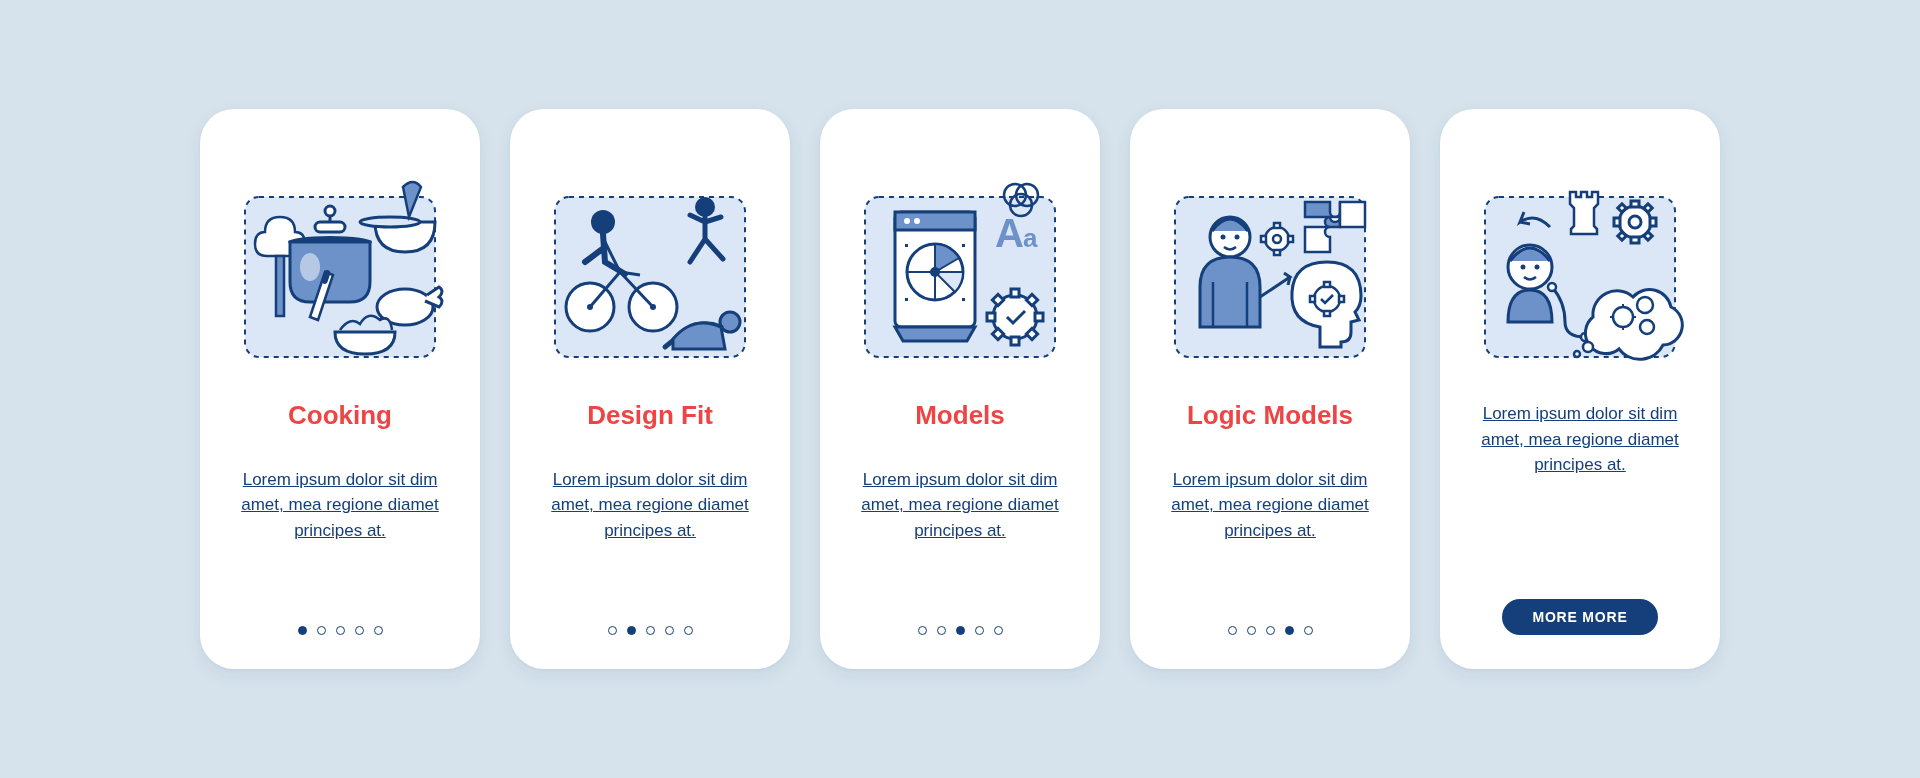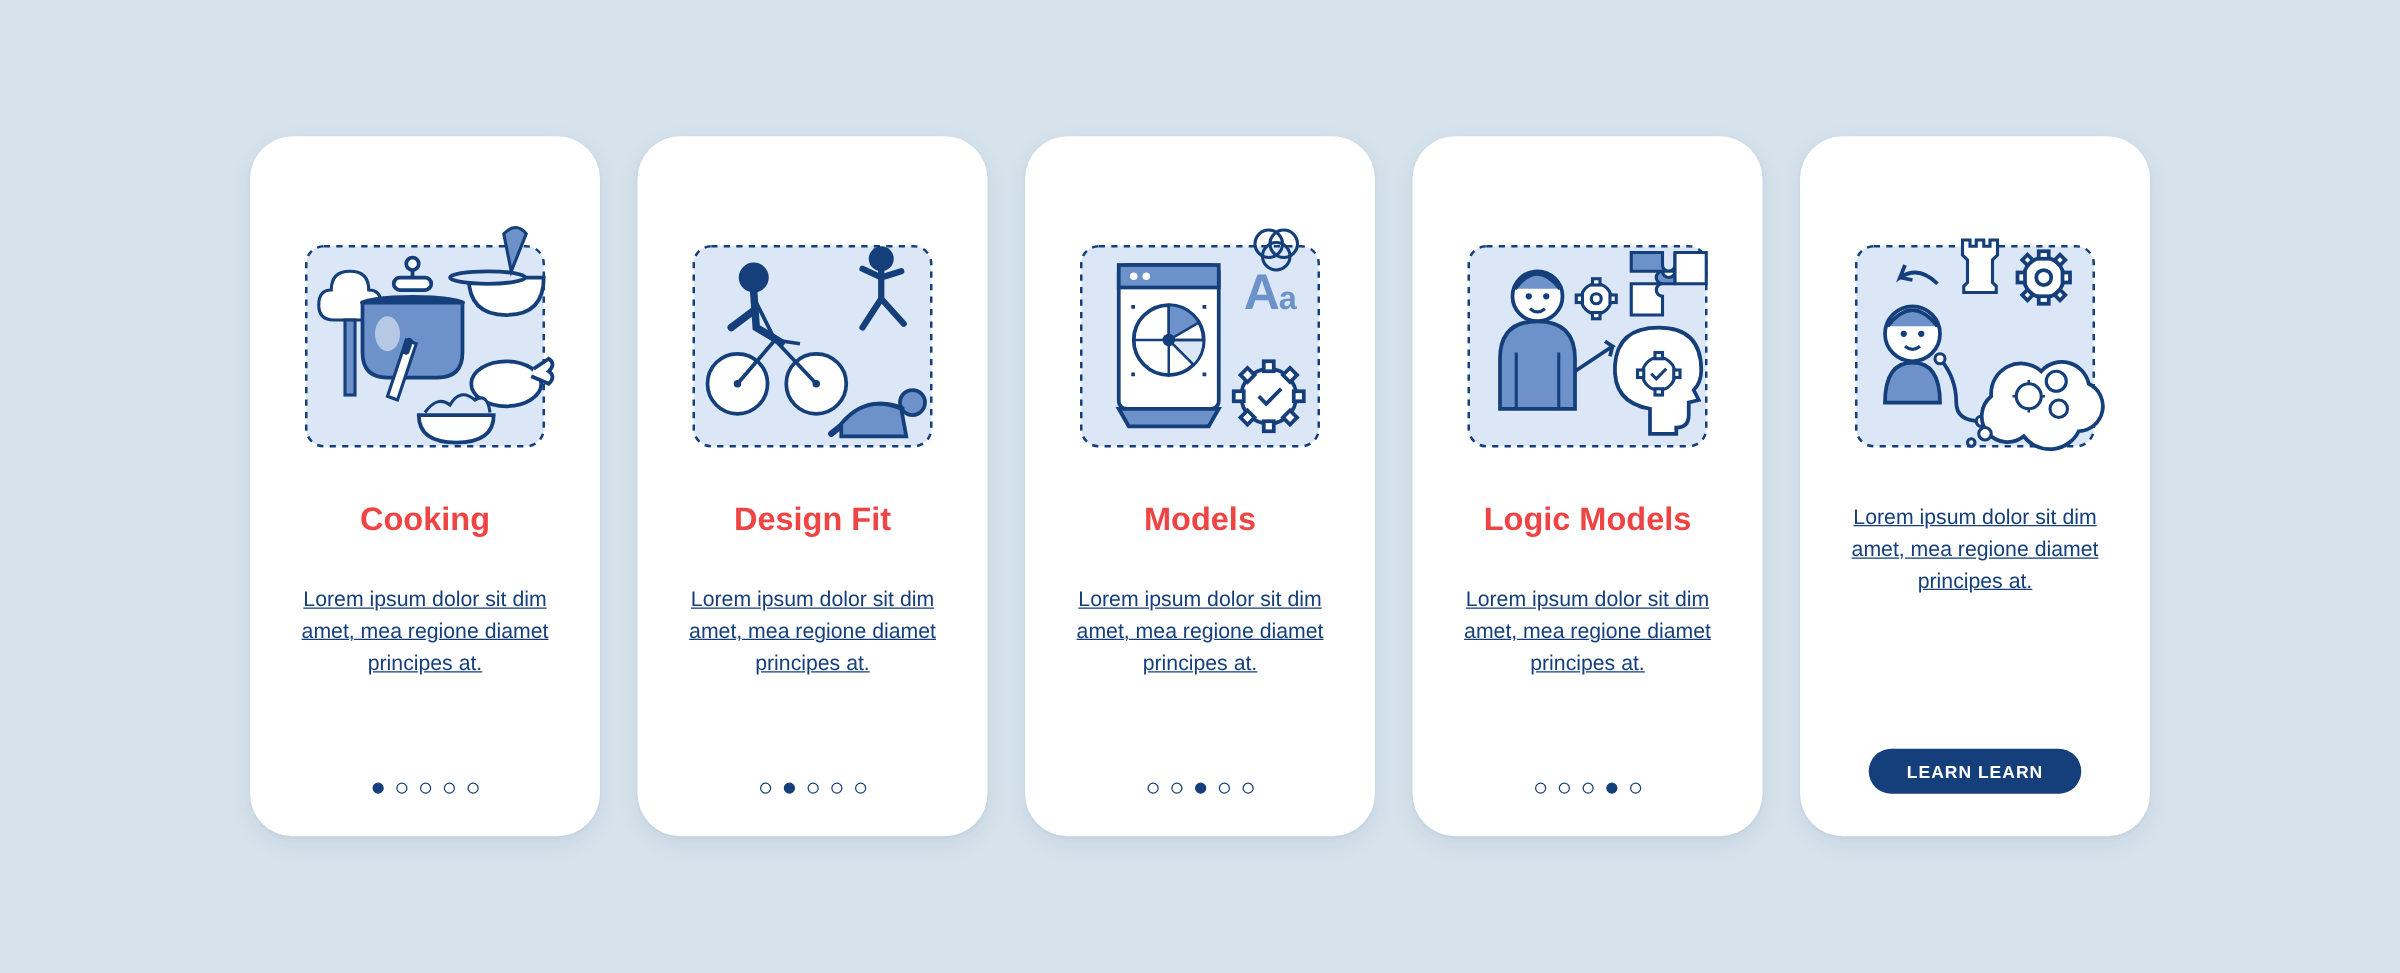--- a/index.html
+++ b/index.html
@@ -303,14 +303,14 @@
         <line x1="148" y1="137" x2="148" y2="140"></line>
           <line x1="148" y1="160" x2="148" y2="163"></line>
         <line x1="135" y1="150" x2="138" y2="150"></line>
           <line x1="158" y1="150" x2="161" y2="150"></line>
       </g>
       <circle cx="113" cy="180" r="5" fill="#fff" stroke="#153f7a" stroke-width="2.5"></circle>
       <circle cx="102" cy="187" r="3" fill="#fff" stroke="#153f7a" stroke-width="2.5"></circle>
     </svg>
   </div>
   <p class="desc">Lorem ipsum dolor sit dim amet, mea regione diamet principes at.</p>
-  <button class="cta">LEARN LEARN</button>
+  <button class="cta">MORE MORE</button>
 </div>
 
 </body></html>

